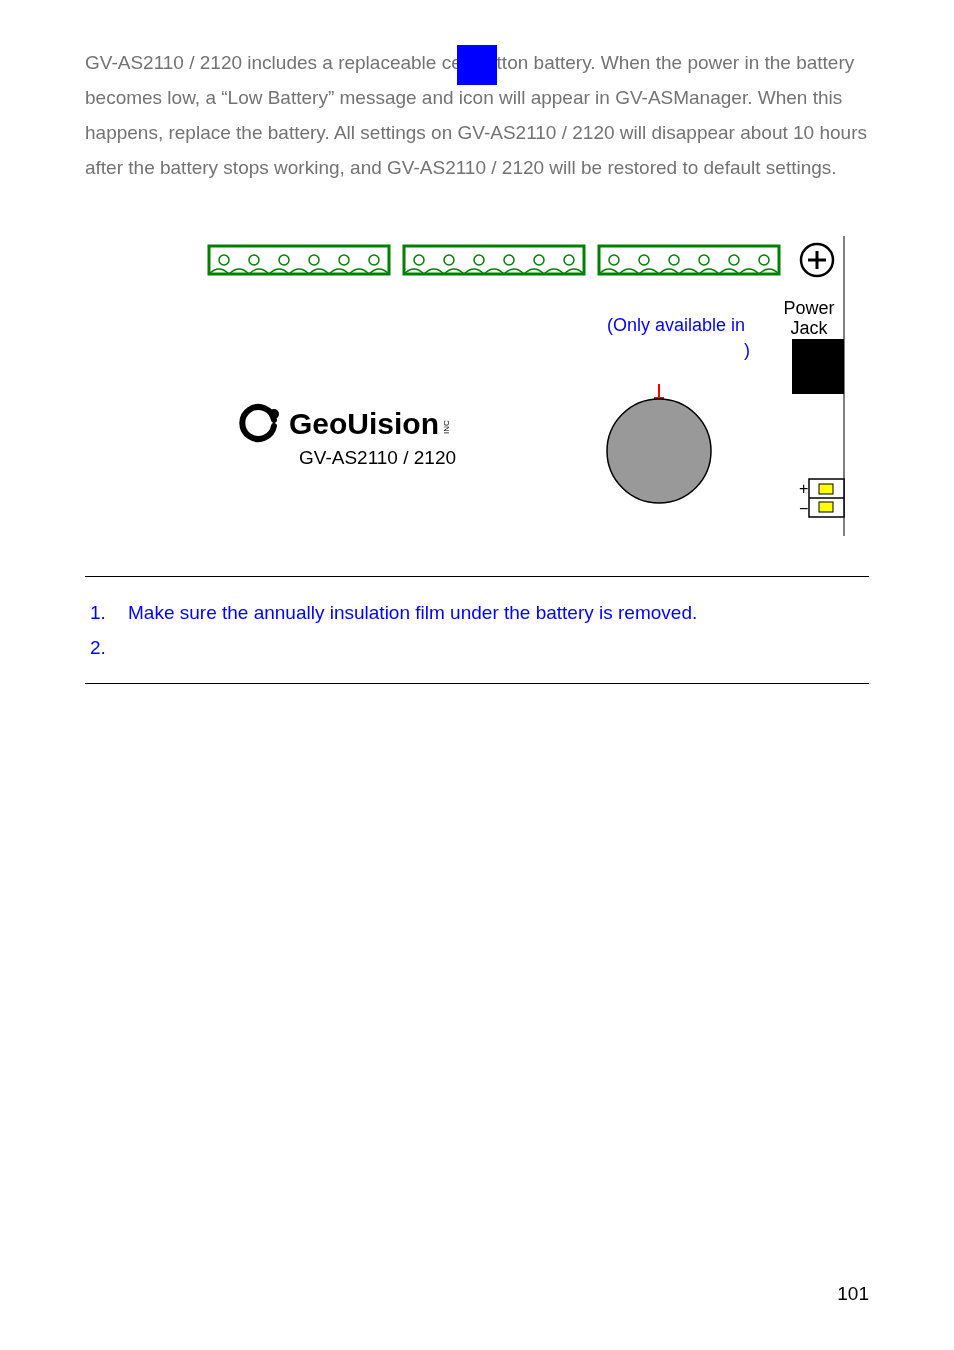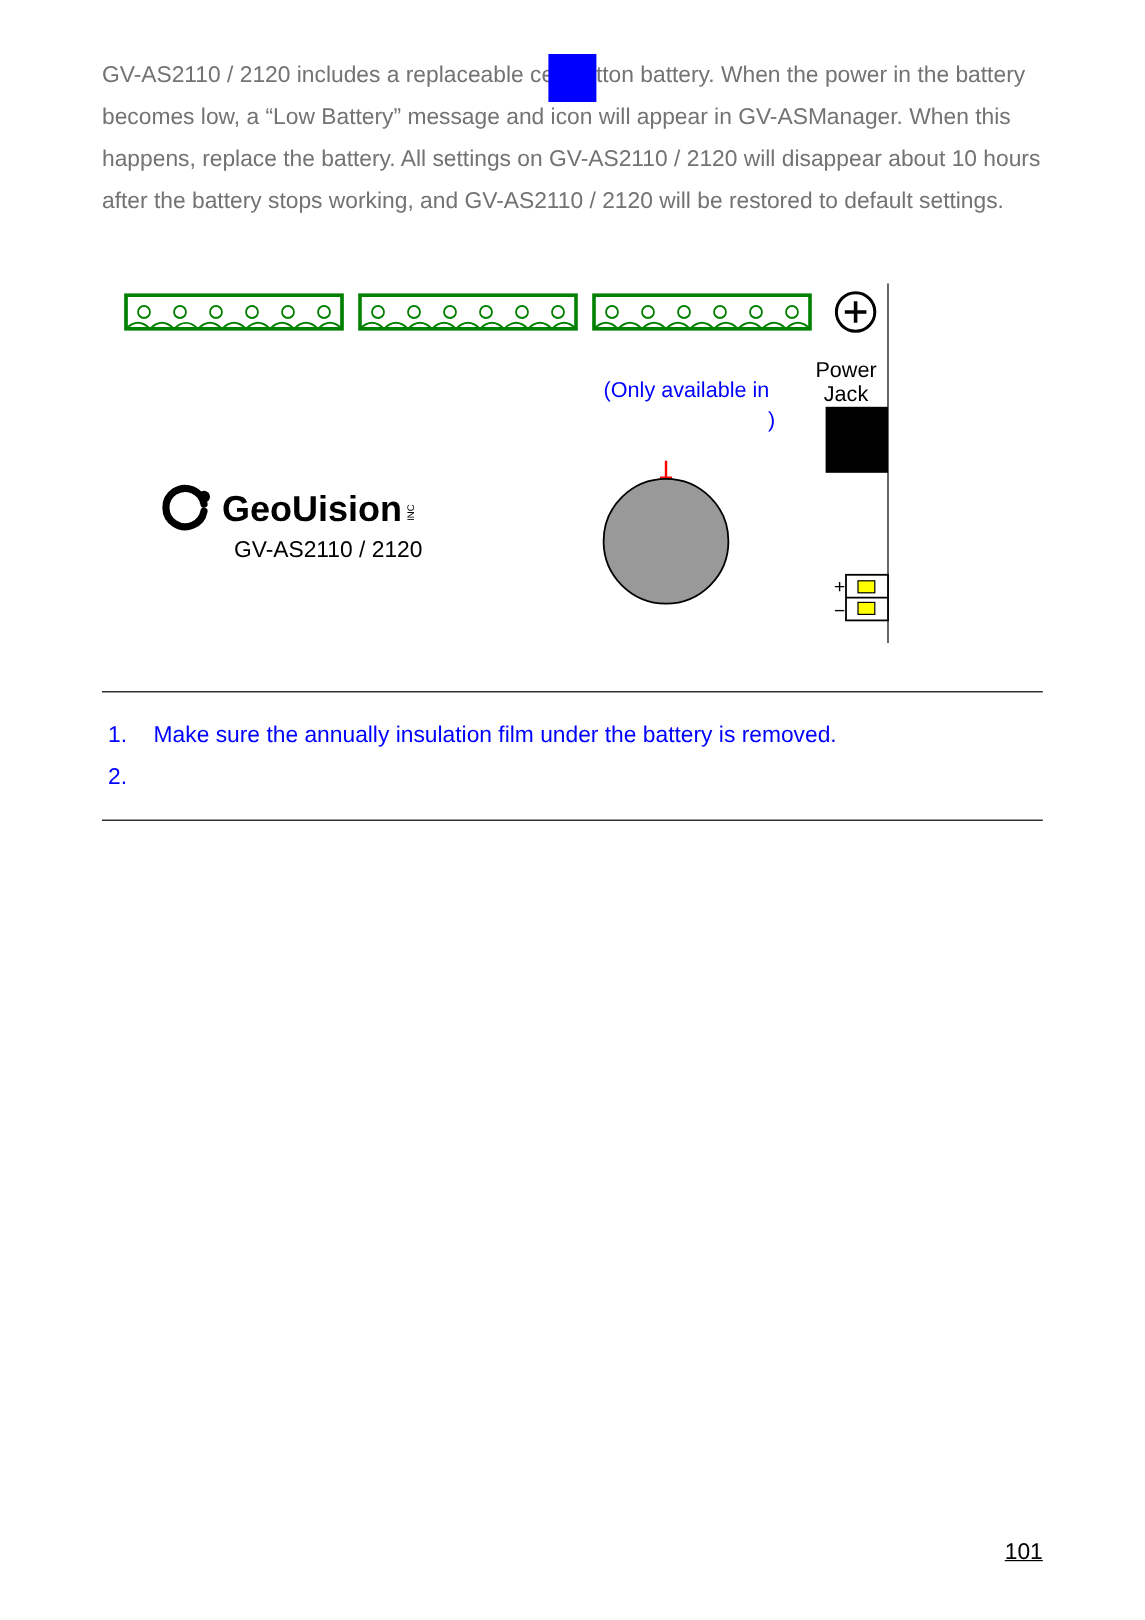--- a/index.html
+++ b/index.html
@@ -22,21 +22,21 @@
   }
   .body-text {
     font-size: 19px;
     color: #737373;
     line-height: 1.85;
   }
   .diagram-wrap {
     margin-top: 50px;
     width: 100%;
     display: flex;
-    justify-content: flex-start;
+    justify-content: flex-end;
   }
   .notes-box {
     margin-top: 40px;
     border-top: 1px solid #000;
     border-bottom: 1px solid #000;
     padding: 18px 0 18px 0;
     font-size: 19px;
     color: #0000FF;
     line-height: 1.85;
   }
@@ -48,21 +48,20 @@
     display: flex;
     gap: 18px;
   }
   .notes-box .num { width: 20px; }
   .page-num {
     position: absolute;
     bottom: 45px;
     right: 85px;
     font-size: 19px;
     color: #000;
-    text-decoration: underline;
   }
 </style>
 </head>
 <body>
 
 <div class="top-square"></div>
 
 <p class="body-text">GV-AS2110 / 2120  includes a replaceable cell button battery. When the power in the battery becomes low, a “Low Battery” message and icon will appear in GV-ASManager. When this happens, replace the battery. All settings on GV-AS2110 / 2120  will disappear about 10 hours after the battery stops working, and GV-AS2110 / 2120 will be restored to default settings.</p>
 
 <div class="diagram-wrap">

